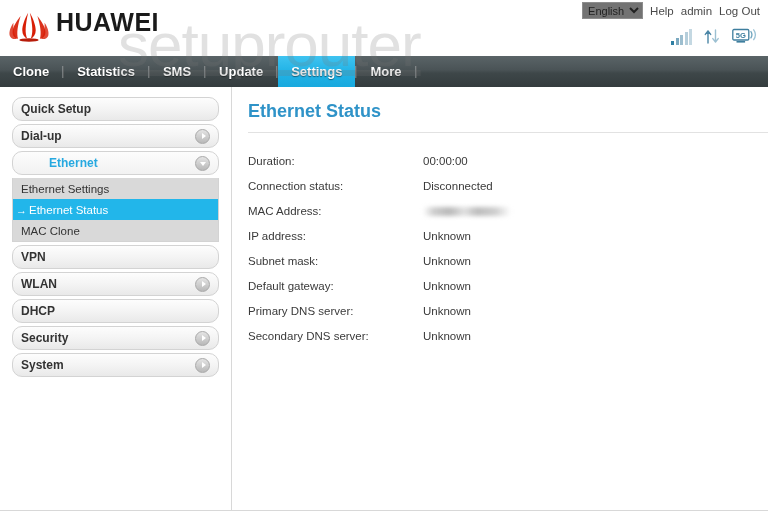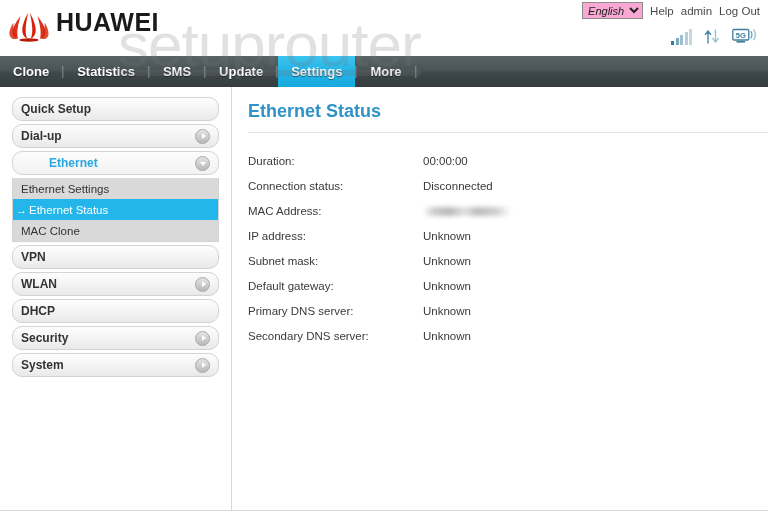--- a/index.html
+++ b/index.html
@@ -69,23 +69,22 @@
     font-size: 11.5px;
     color: #4a4a4a;
     z-index: 70;
   }
   #lang-select {
     font-family: "Liberation Sans", sans-serif;
     font-size: 11px;
     padding: 0px 1px;
     height: 17px;
     border: 1px solid #8d8d8d;
-    background: #f9a8d4;
+    background: #737373;
     color: #222;
-    font-style: italic;
   }
   .hlink { color: #4a4a4a; text-decoration: none; cursor: pointer; }
 
   #status-icons {
     position: absolute;
     right: 10px;
     top: 28px;
     display: flex;
     align-items: flex-end;
     gap: 12px;

